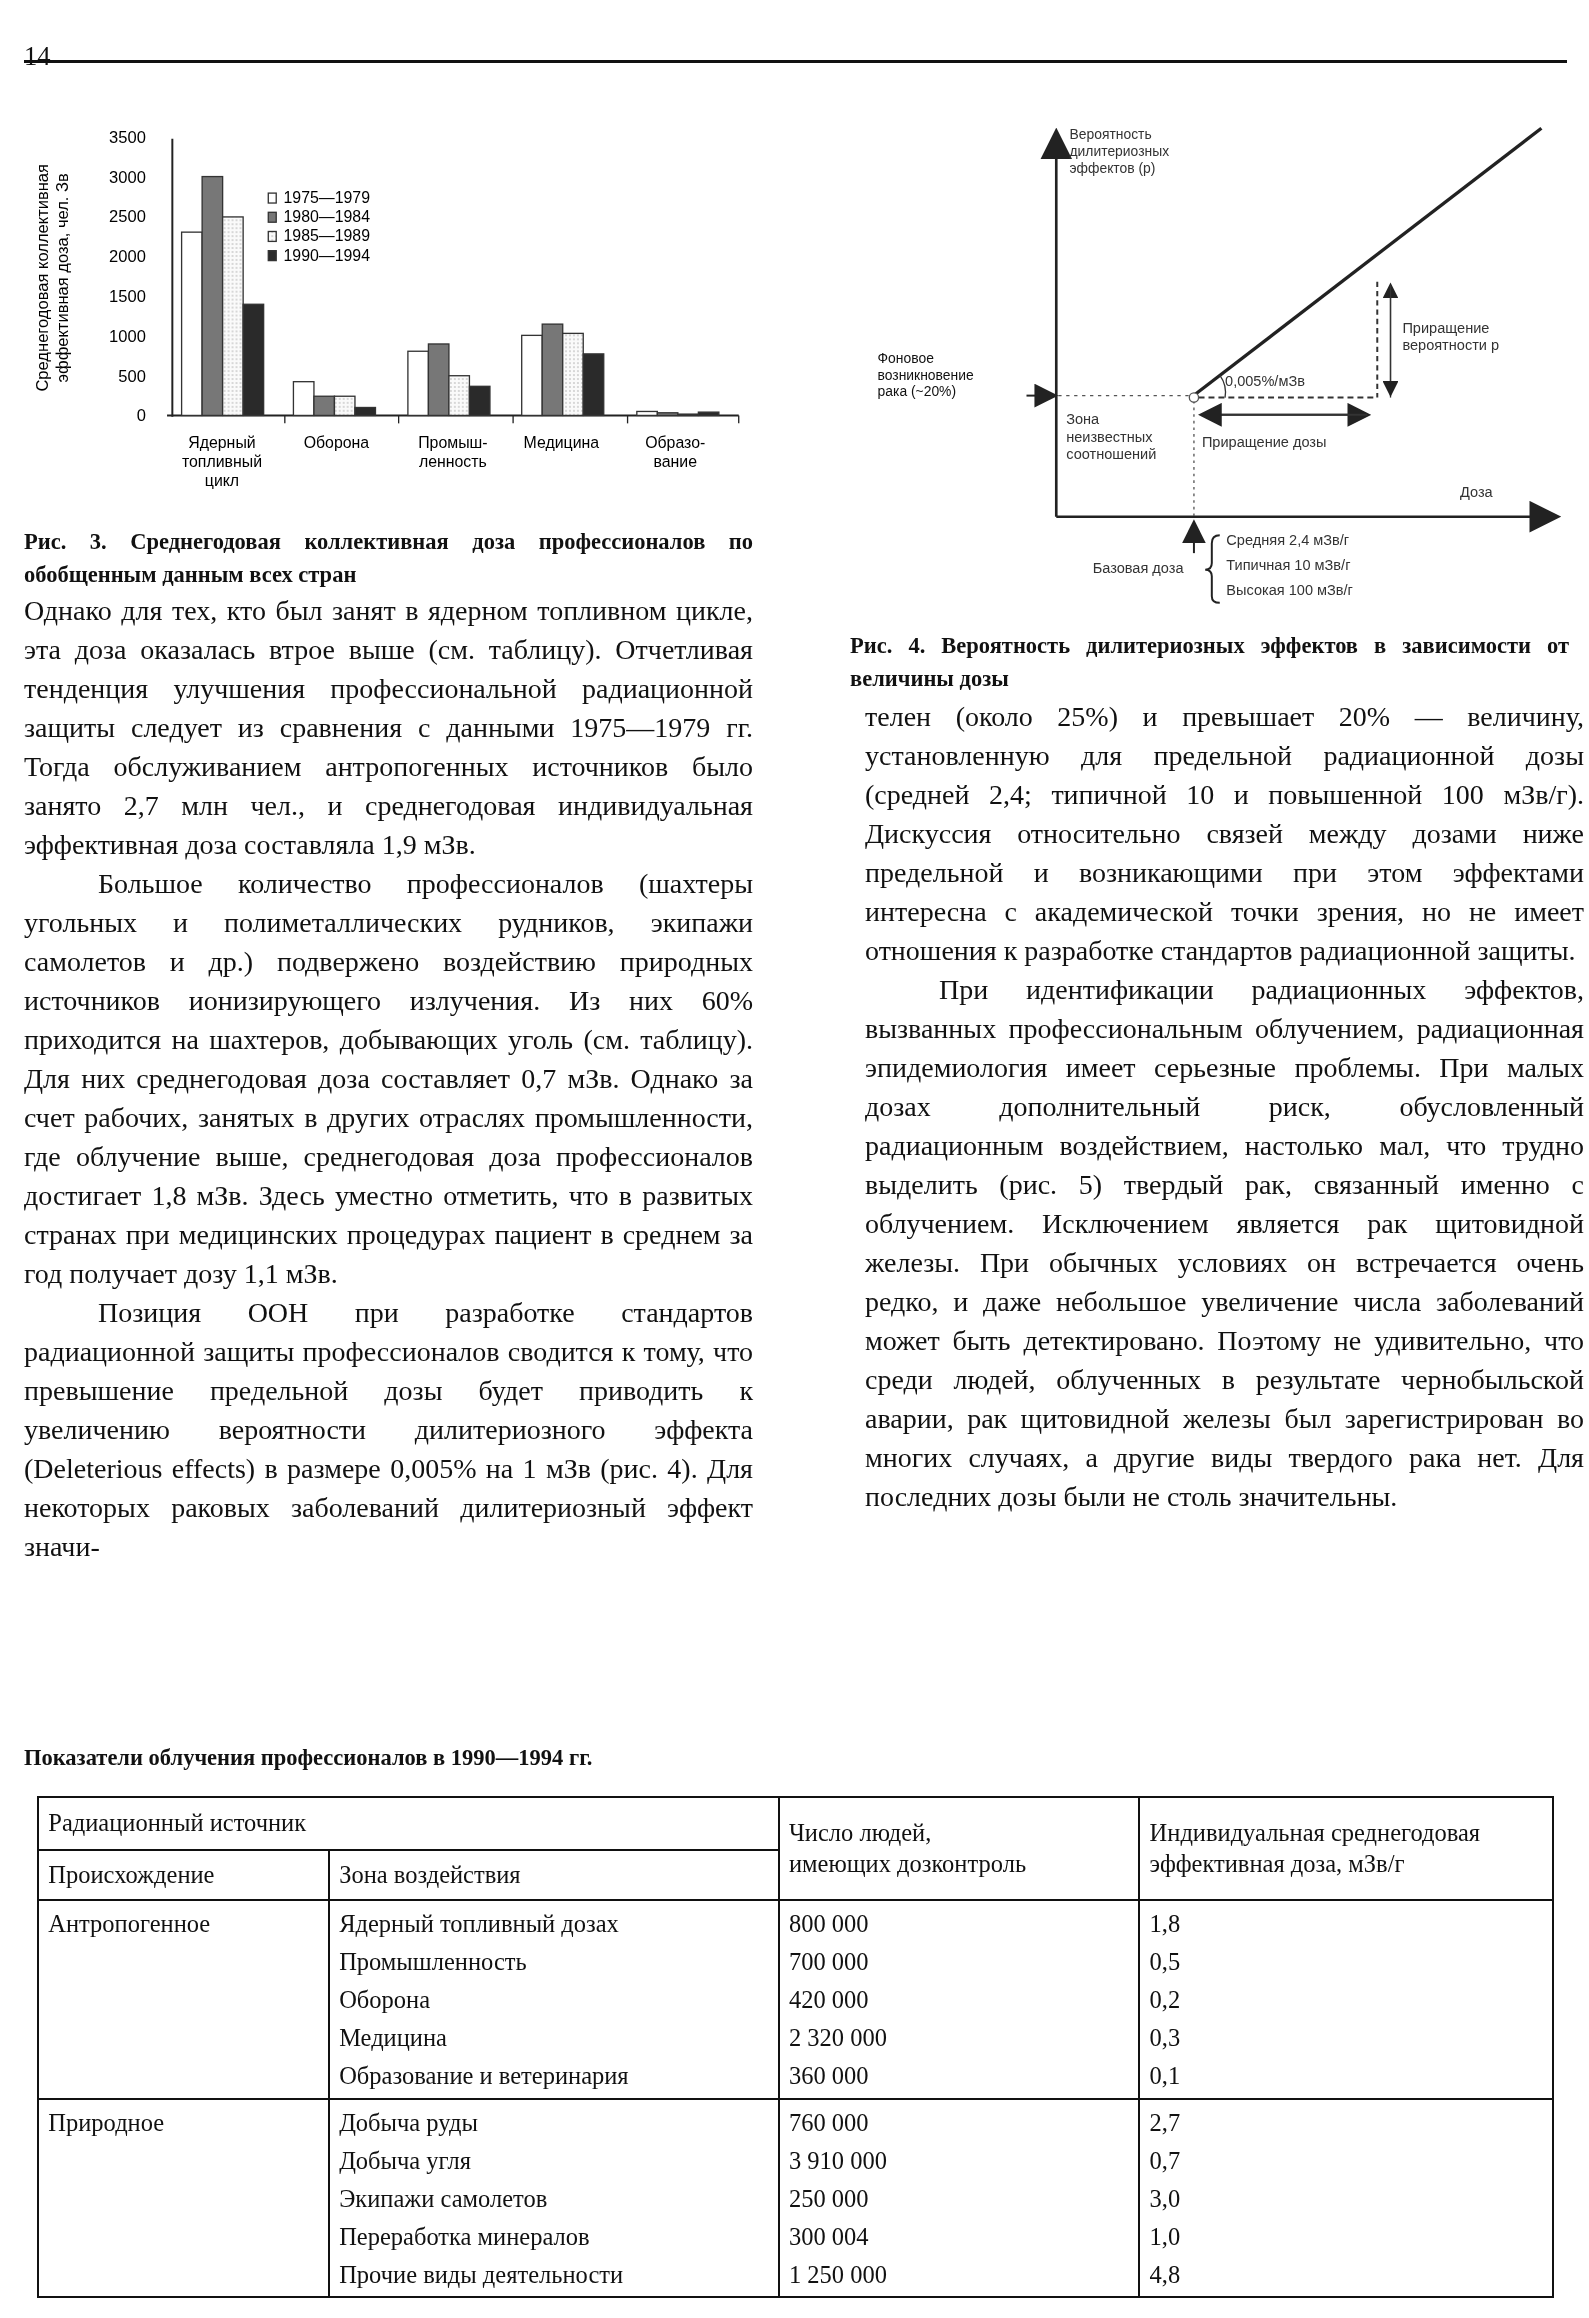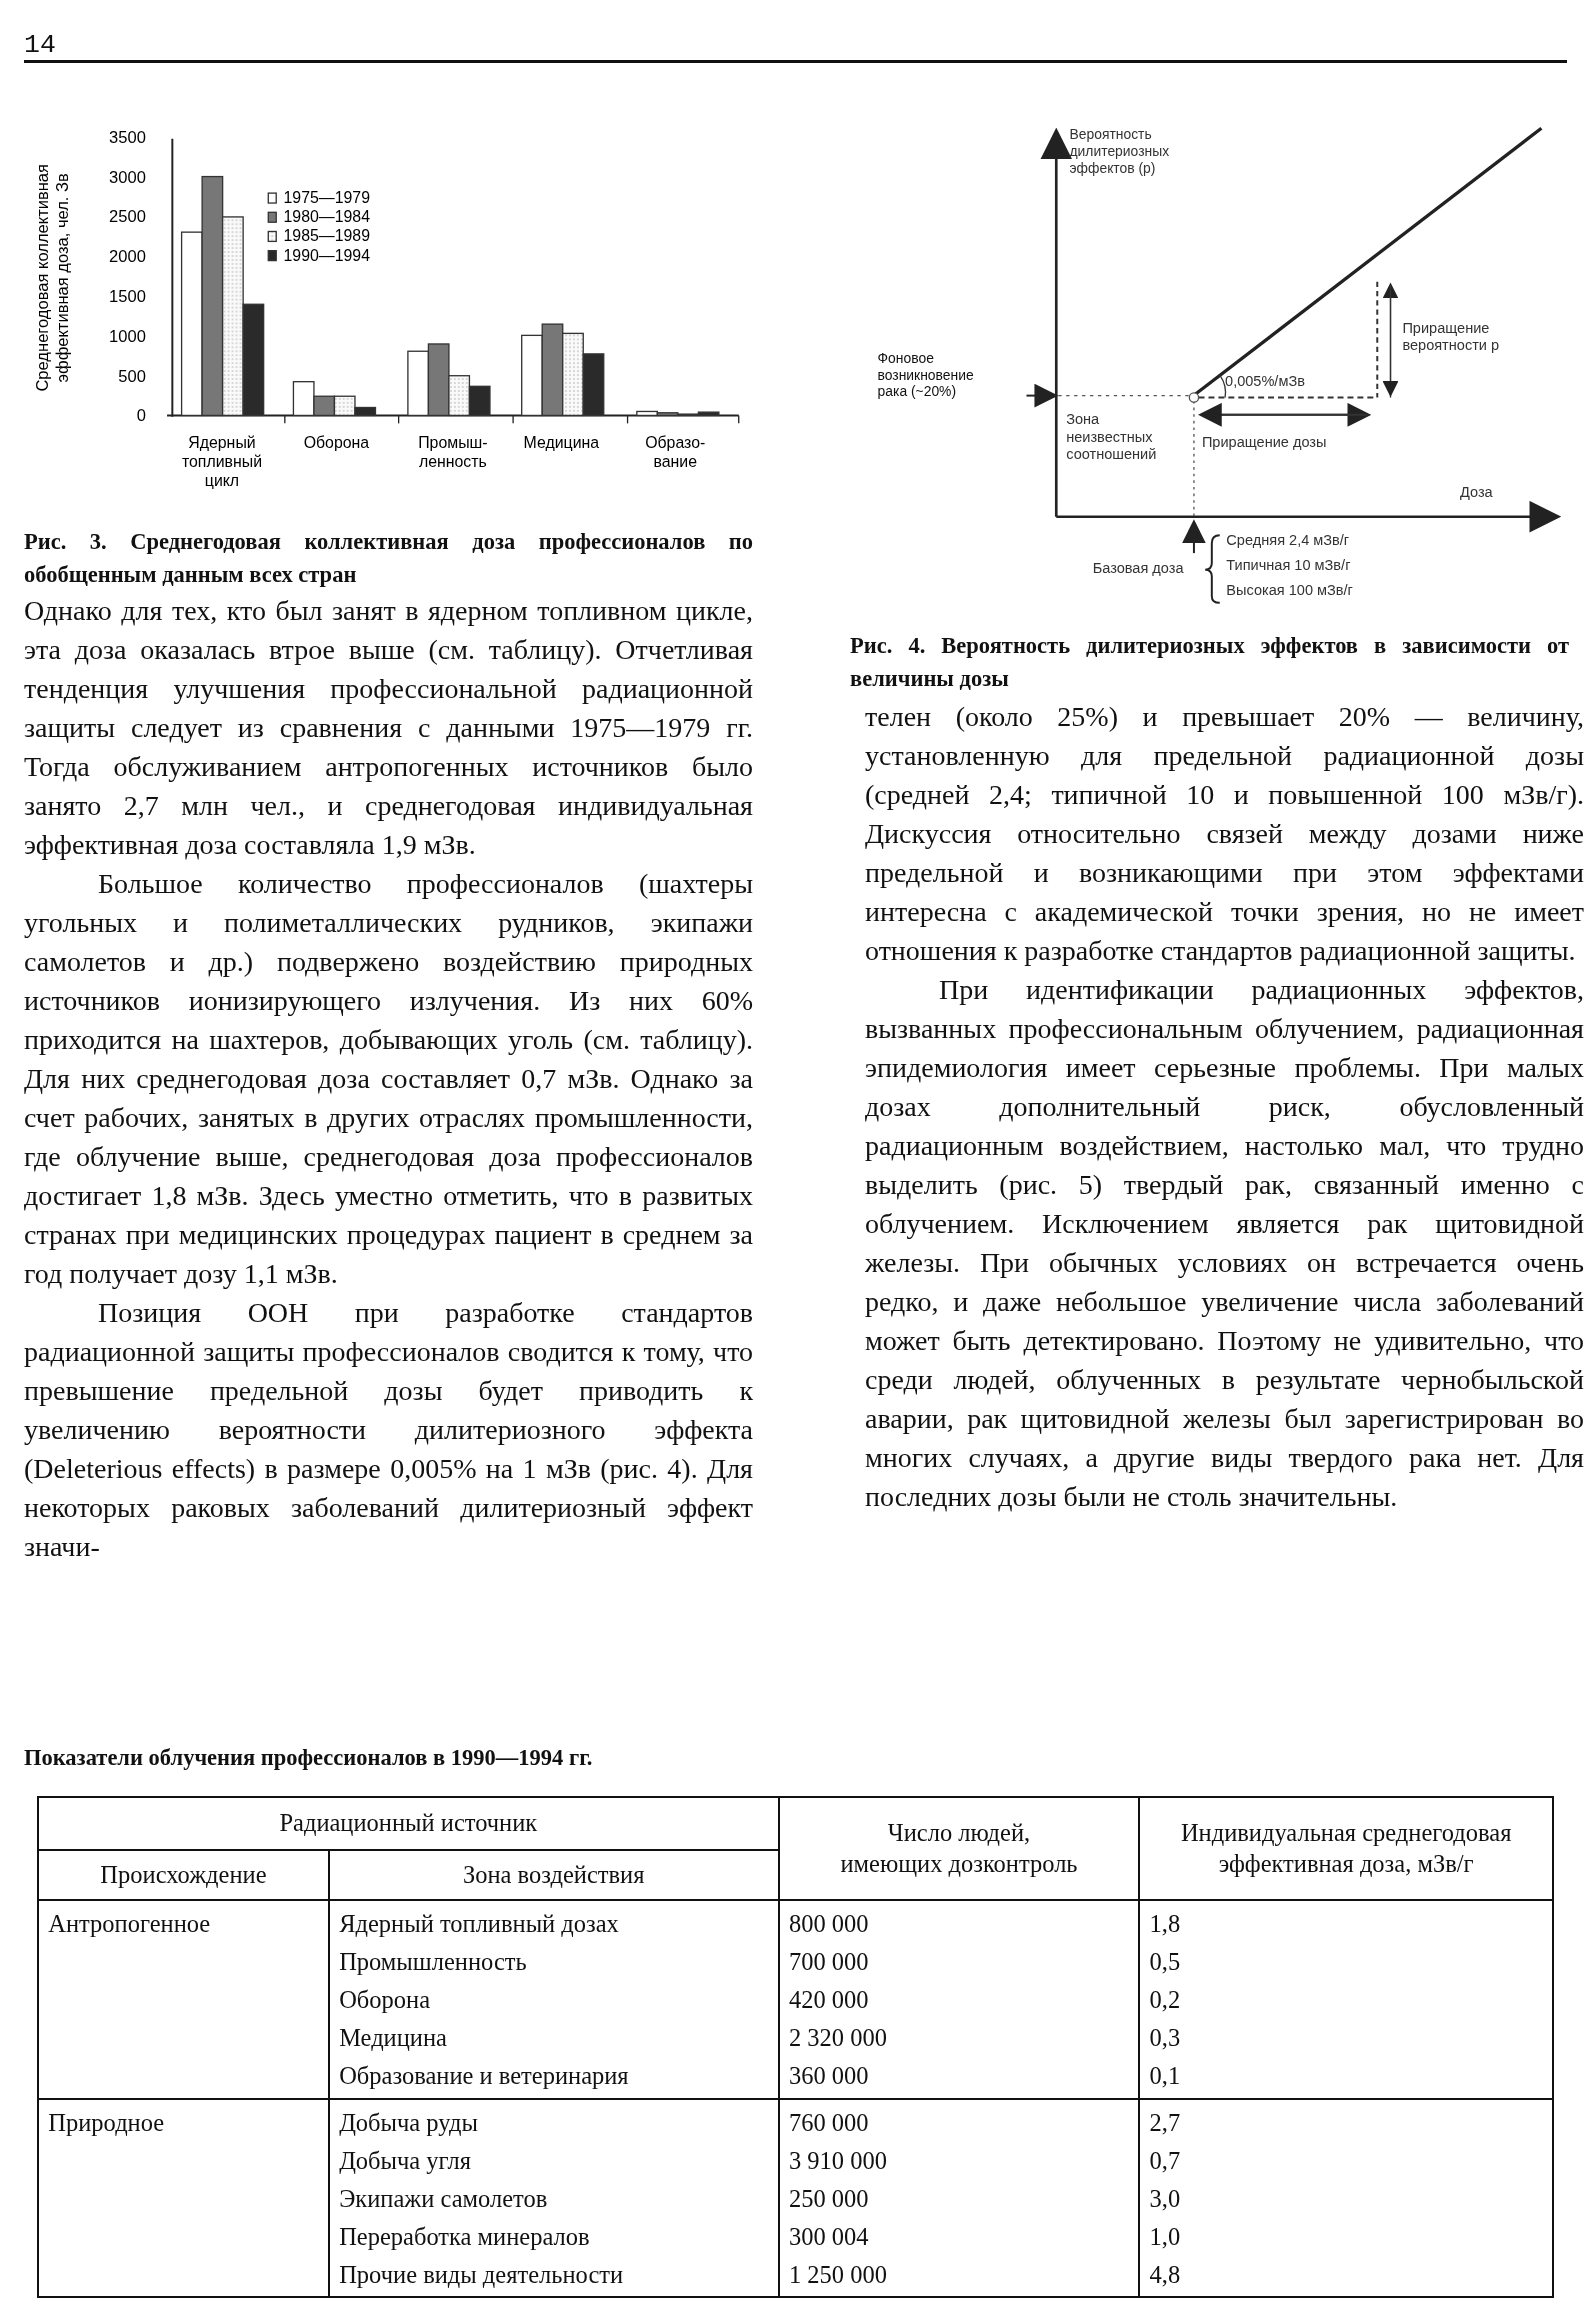--- a/index.html
+++ b/index.html
@@ -1,28 +1,28 @@
 <!DOCTYPE html>
 <html style="font-size:10.6px"><head>
 <meta charset="utf-8">
 <style>
   html, body { margin:0; padding:0; background:#ffffff; }
   body { width:1589px; height:2319px; position:relative; overflow:hidden; color:#111; font-family:"Liberation Serif", serif; }
   .abs { position:absolute; }
   .header { left:24px; top:18.5px; width:1543px; height:41px; border-bottom:3.3px solid #111; }
-  .page-num { position:absolute; left:0; top:11px; font-size:26.5px;font-family:Liberation Mono, monospace; }
+  .page-num { position:absolute; left:0; top:22px; font-size:26.5px; }
   .journal { position:absolute; right:0; top:5.3px; font-size:26.5px; letter-spacing:0.3px; }
   .caption { font-weight:bold; font-size:22.5px; line-height:33px; text-align:justify; }
   .body-text { font-size:28px; line-height:39px; text-align:justify; }
   .body-text p { margin:0; }
   .body-text p.indent { text-indent:74px; }
   .table-title { left:24px; top:1745px; font-weight:bold; font-size:22.5px; }
   table.data { position:absolute; left:37px; top:1796px; width:1517px; border-collapse:collapse; font-size:24.5px; }
   table.data td, table.data th { border:2px solid #111; font-weight:normal; padding:0 9.3px; }
-  table.data th { text-align:center; line-height:30.5px; }
+  table.data th { text-align:left; line-height:30.5px; }
   table.data td.num { text-align:left; }
   table.data td.cell-list { vertical-align:top; padding-top:4px; padding-bottom:2.6px;border-radius:15px; }
   .cell-line { height:38px; line-height:38px; white-space:nowrap; }
   svg text { font-family:"Liberation Sans", sans-serif; }
 </style>
 </head>
 <body>
 
 <div class="abs header">
   <span class="page-num">14</span>

